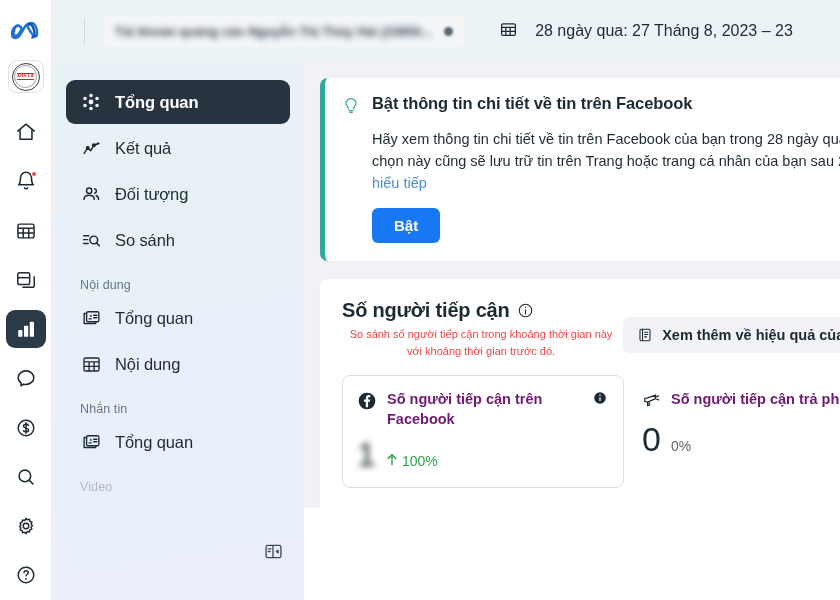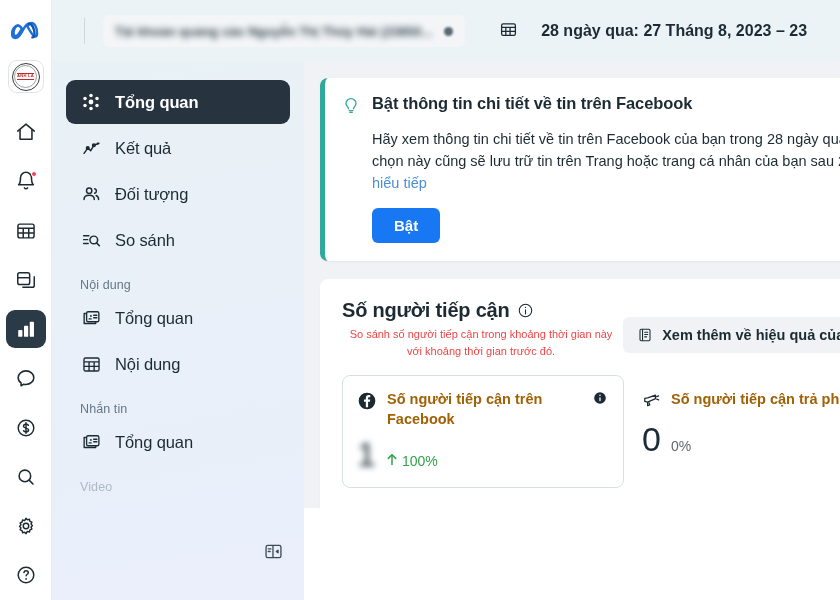--- a/index.html
+++ b/index.html
@@ -184,25 +184,25 @@
     color: #384a56;
     filter: blur(3.1px);
     white-space: nowrap;
     overflow: hidden;
     user-select: none;
   }
   .acct-caret { width: 9px; height: 9px; border-radius: 50%; background:#5a6872; filter: blur(1.1px); margin-left: 12px; flex:0 0 auto;}
   .daterange {
     display: flex;
     align-items: center;
-    gap: 23px;
+    gap: 17px;
     margin-left: 34px;
     font-size: 16px;
     color: #1c2b33;
-    font-weight: 700;
+    font-weight: 400;
     white-space: nowrap;
     cursor: pointer;
   }
 
   
   .content {
     margin-top: 62px;
     padding: 16px 0 0 16px;
     flex: 1 1 auto;
     overflow: hidden;
@@ -321,21 +321,21 @@
   .metric.plain { border: none; padding-left: 0; padding-top: 15px; width: auto; flex: 1 1 auto; }
   .metric-head {
     display: flex;
     align-items: flex-start;
     gap: 10px;
   }
   .metric-name {
     font-size: 14.5px;
     font-weight: 700;
     line-height: 1.34;
-    color: #a16207;
+    color: #701a75;
     flex: 1 1 auto;
   }
   .metric-name.nowrap { white-space: nowrap; overflow: hidden; }
   .metric-val-row {
     display: flex;
     align-items: baseline;
     gap: 10px;
     margin-top: 8px;
   }
   .metric-val {

